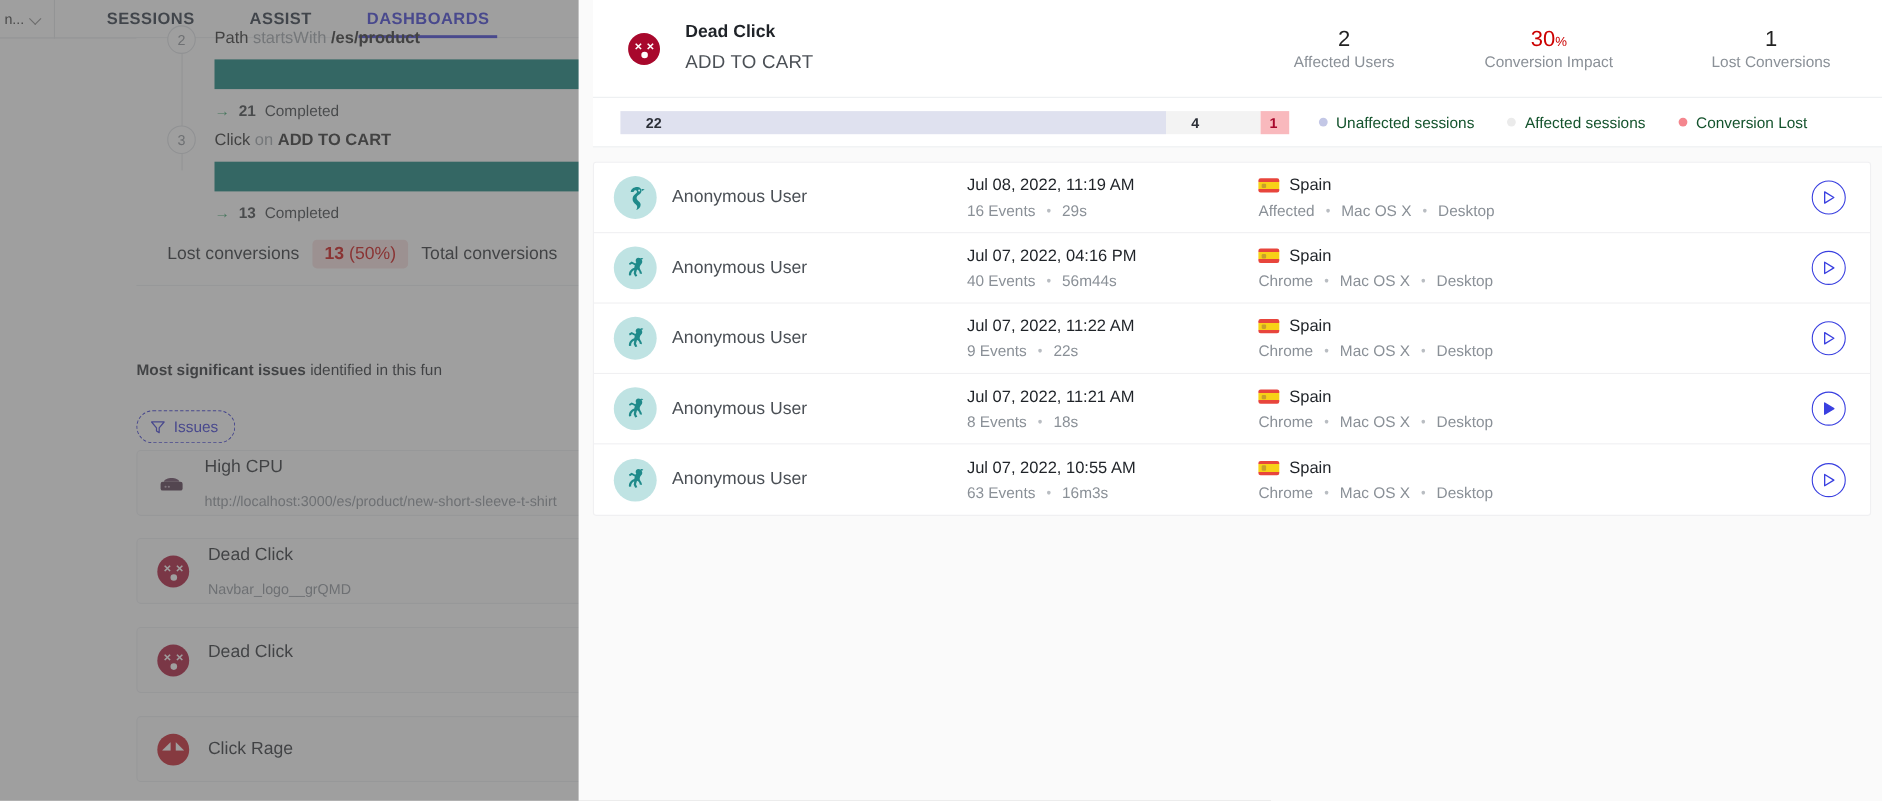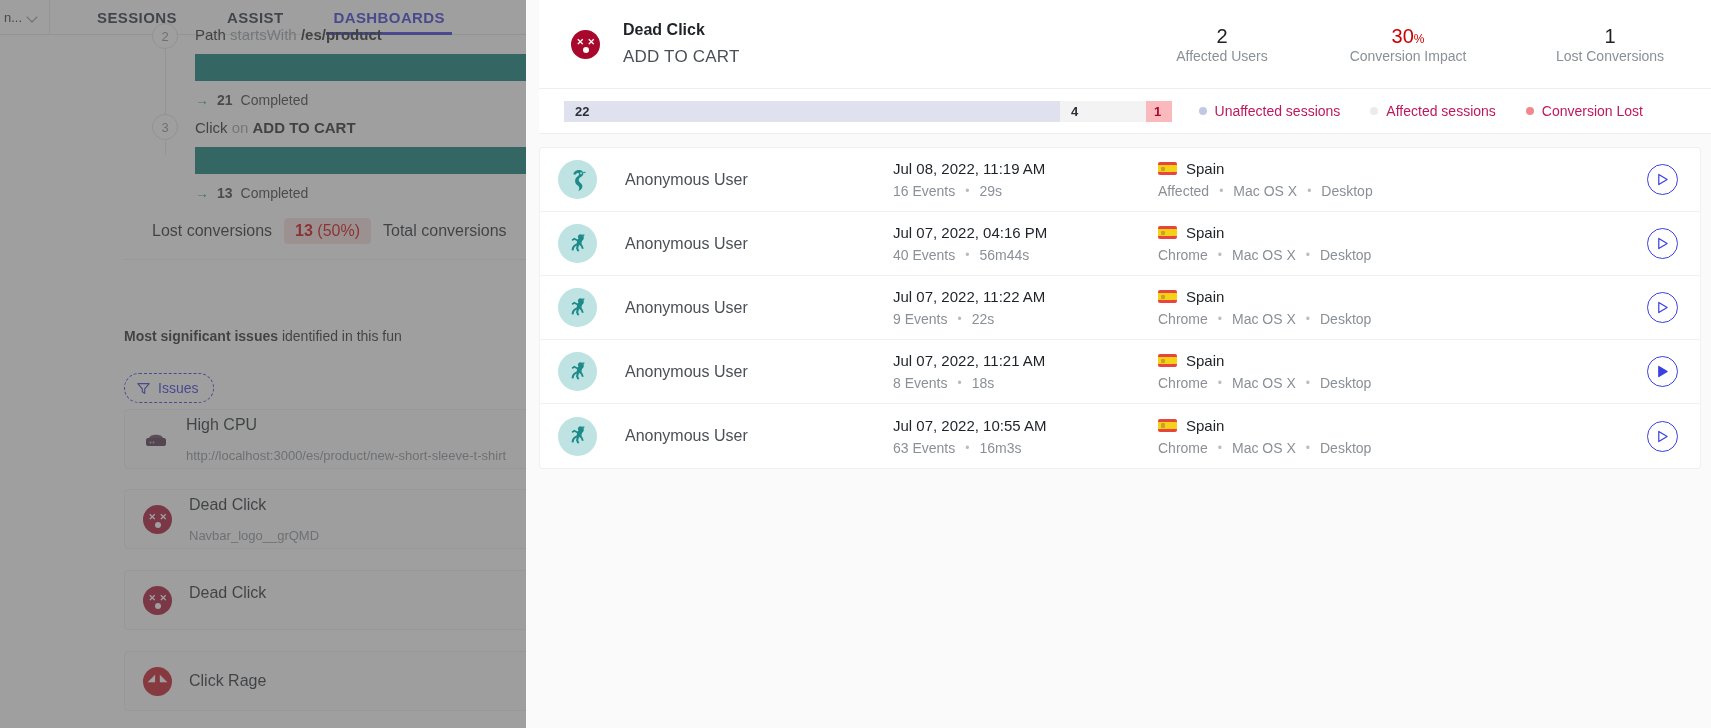--- a/index.html
+++ b/index.html
@@ -159,40 +159,40 @@
     display: flex; align-items: center;
   }
   .seg-bar { margin-left: 25px; display: flex; height: 21px; width: 608px; }
   .seg {
     display: flex; align-items: center; font-size: 13px; font-weight: 700;
     position: relative;
   }
   .seg-unaff { background: #dfe1ef; color: #2c3038; }
   .seg-aff   { background: #f3f3f3; color: #2c3038; }
   .seg-lost  { background: #f9b9bd; color: #a8082c; }
-  .seg-label { padding-left: 11px; }
+  .seg-label { padding-left: 23px; }
 
   .legend { margin-left: auto; margin-right: 68px; display: flex; gap: 30px; align-items: center; }
-  .leg { display: flex; align-items: center; gap: 8px; font-size: 14px; color: #be185d; }
+  .leg { display: flex; align-items: center; gap: 8px; font-size: 14px; color: #14532d; }
   .dot { width: 8px; height: 8px; border-radius: 50%; flex: none; }
 
   .session-list {
     position: absolute; left: 13px; top: 147px; width: 1162px;
     background: #ffffff; border: 1px solid #f0f0f2; border-radius: 3px;
   }
   .srow {
     height: 64px; display: flex; align-items: center;
     border-bottom: 1px solid #f0f0f2; padding-left: 18px; padding-right: 22px;
   }
   .srow:last-child { border-bottom: none; }
   .avatar {
     width: 39px; height: 39px; border-radius: 50%; background: #bfe3e3;
     display: flex; align-items: center; justify-content: center; flex: none;
   }
-  .uname { margin-left: 28px; font-size: 16px; color: #4b5056; width: 268px; }
+  .uname { margin-left: 14px; font-size: 16px; color: #4b5056; width: 268px; }
   .col-when { width: 265px; display: flex; flex-direction: column; gap: 6px; }
   .when-main { font-size: 15px; color: #1f2328; }
   .when-sub { font-size: 14px; color: #8a9097; display: flex; align-items: center; gap: 10px; }
   .sep { color: #b9bdc2; font-size: 12px; }
   .col-geo { width: 300px; display: flex; flex-direction: column; gap: 6px; }
   .geo-main { font-size: 15px; color: #1f2328; display: flex; align-items: center; gap: 9px; }
   .geo-sub { font-size: 14px; color: #8a9097; display: flex; align-items: center; gap: 10px; }
   .flag {
     width: 19px; height: 13px; border-radius: 2px; flex: none; position: relative;
     background: linear-gradient(to bottom, #e8453c 0 25%, #f7d117 25% 75%, #e8453c 75% 100%);

